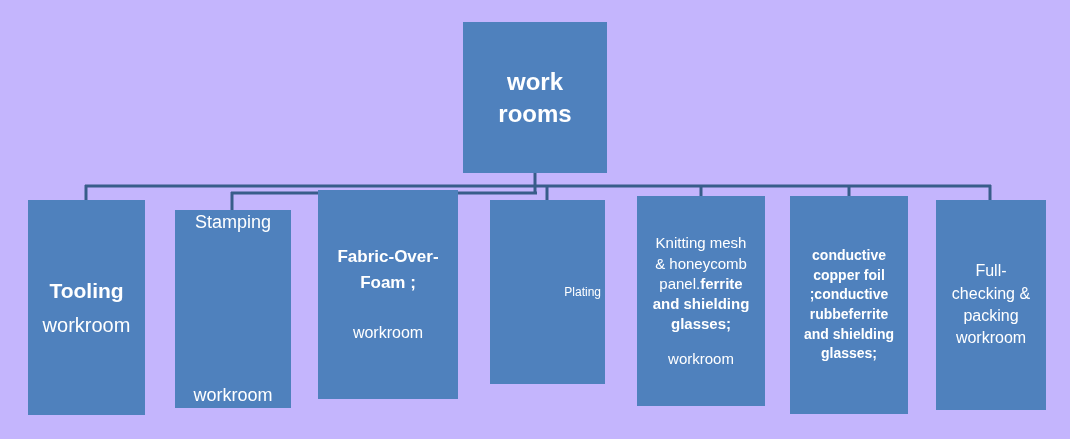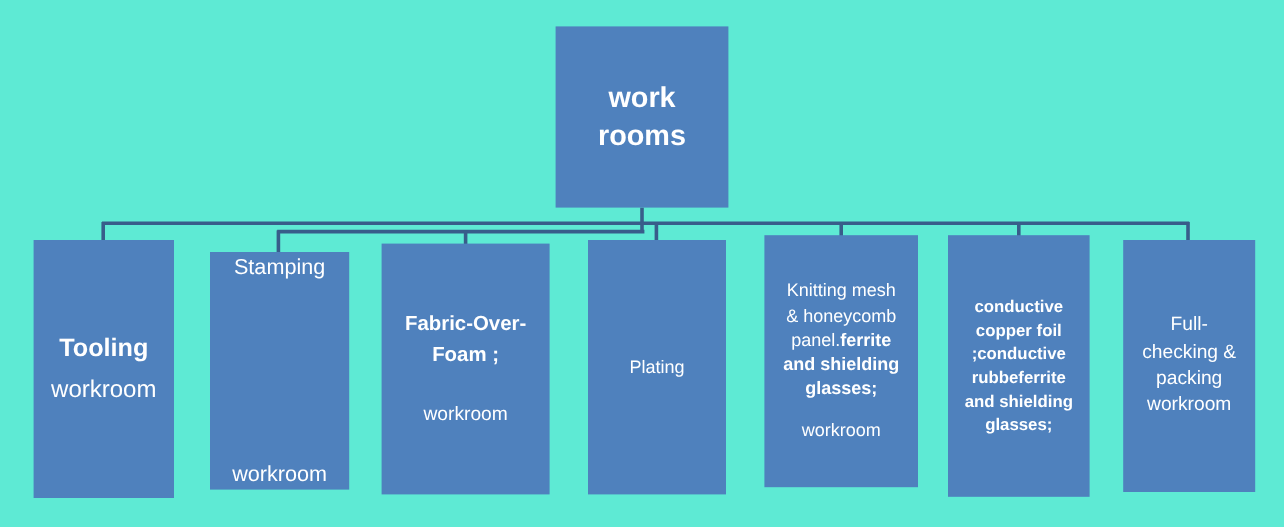--- a/index.html
+++ b/index.html
@@ -7,21 +7,21 @@
     --connector: #385d8a;
     --text: #ffffff;
   }
   * { box-sizing: border-box; }
   html, body { margin: 0; padding: 0; background: #ffffff; }
   body { font-family: "Liberation Sans", "DejaVu Sans", sans-serif; }
   .canvas {
     position: relative;
     width: 1070px;
     height: 439px;
-    background: #5eead4;
+    background: #c4b5fd;
     overflow: hidden;
   }
   .connectors {
     position: absolute;
     left: 0; top: 0;
     width: 1070px; height: 439px;
     pointer-events: none;
   }
   .connectors line {
     stroke: var(--connector);
@@ -44,25 +44,25 @@
 
   .root { left: 463px; top: 22px; width: 144px; height: 151px;
           font-size: 24px; font-weight: bold; padding: 0 20px; line-height: 1.3; }
 
   .b1 { left: 28px;  top: 200px; width: 117px; height: 215px; font-size: 20px; padding: 0 6px; line-height: 1.7; }
   .b1 .title { font-size: 21px; }
 
   .b2 { left: 175px; top: 210px; width: 116px; height: 198px; font-size: 18px; padding: 0 6px; line-height: 1.4; justify-content: space-between; }
   .b2 .line2 { margin-top: 14px; }
 
-  .b3 { left: 318px; top: 203px; width: 140px; height: 209px; font-size: 16px; padding: 4px 8px; line-height: 1.5; }
+  .b3 { left: 318px; top: 190px; width: 140px; height: 209px; font-size: 16px; padding: 4px 8px; line-height: 1.5; }
   .b3 .title { font-size: 17px; }
   .b3 .subtitle { margin-top: 26px; }
 
-  .b4 { left: 490px; top: 200px; width: 115px; height: 212px; font-size: 15px; padding: 0 4px; line-height: 1.4; }
+  .b4 { left: 490px; top: 200px; width: 115px; height: 184px; font-size: 12px; padding: 0 4px; line-height: 1.4; text-align: right; }
 
   .b5 { left: 637px; top: 196px; width: 128px; height: 210px; font-size: 15px; padding: 0 12px; line-height: 1.35; }
   .b5 .tail { margin-top: 14px; }
 
   .b6 { left: 790px; top: 196px; width: 118px; height: 218px; font-size: 14px; padding: 0 6px;
         font-weight: bold; line-height: 1.4; }
 
   .b7 { left: 936px; top: 200px; width: 110px; height: 210px; font-size: 16px; padding: 15px 8px; line-height: 1.4; }
 </style>
 </head>

